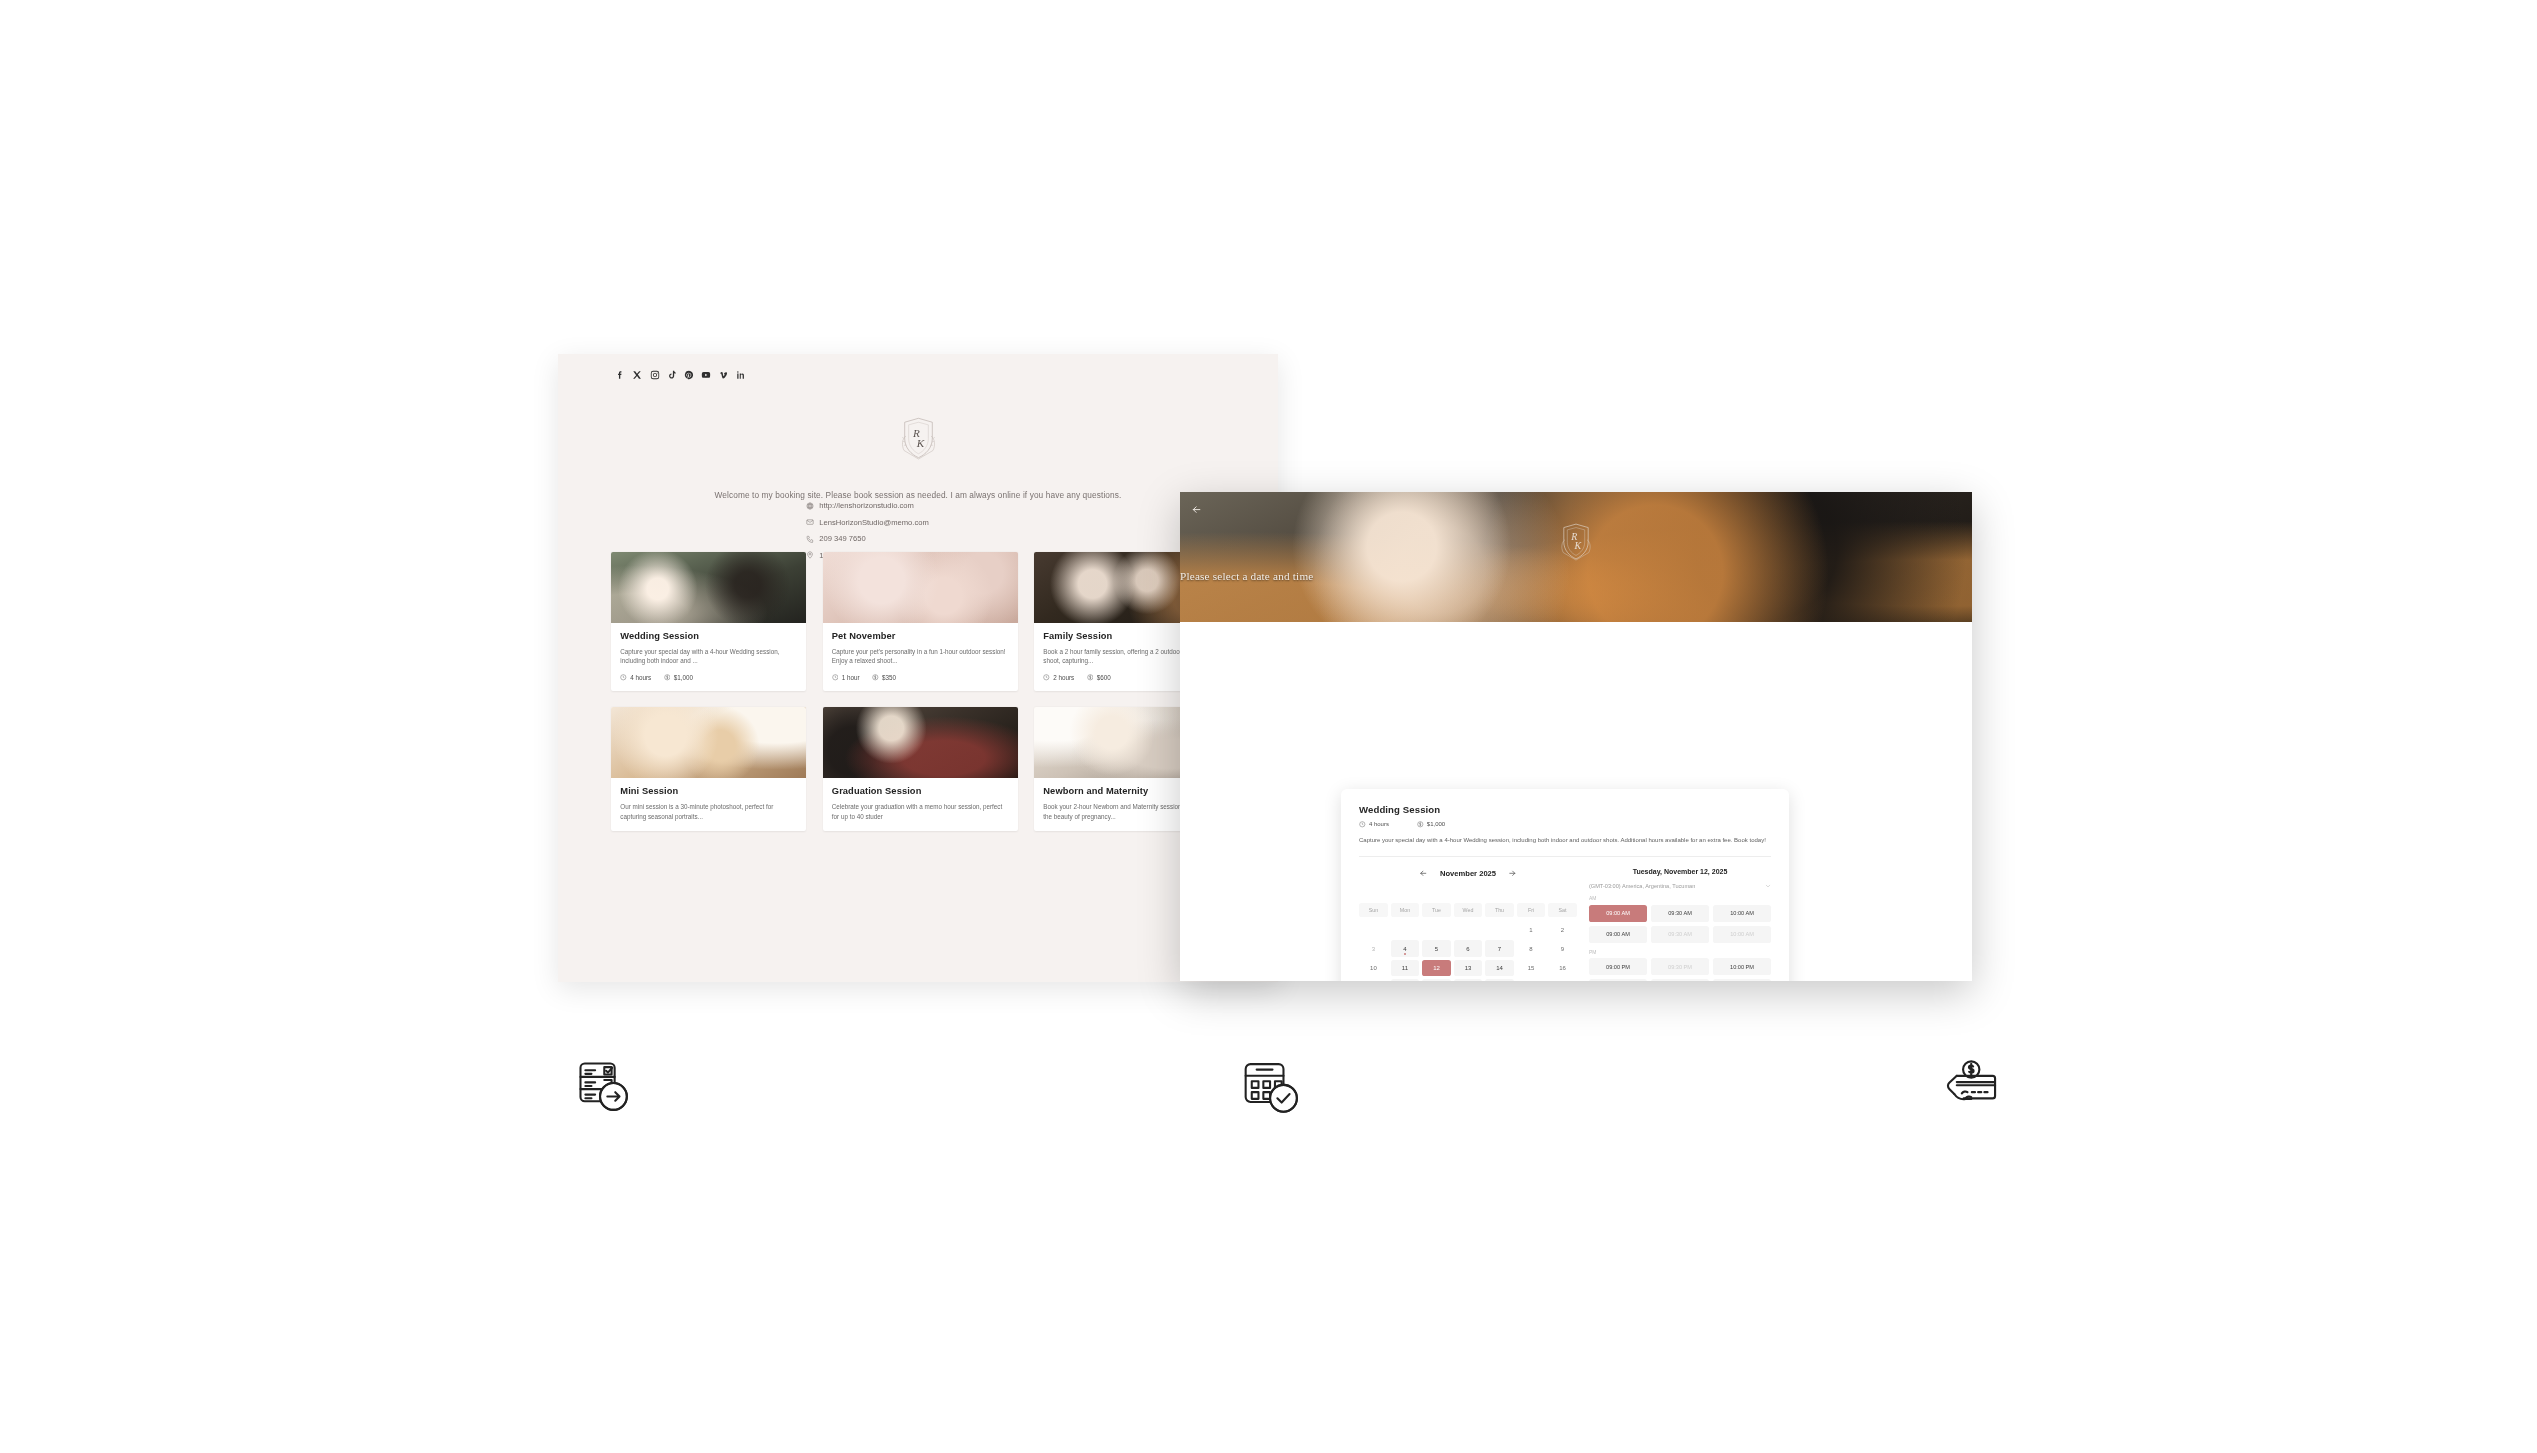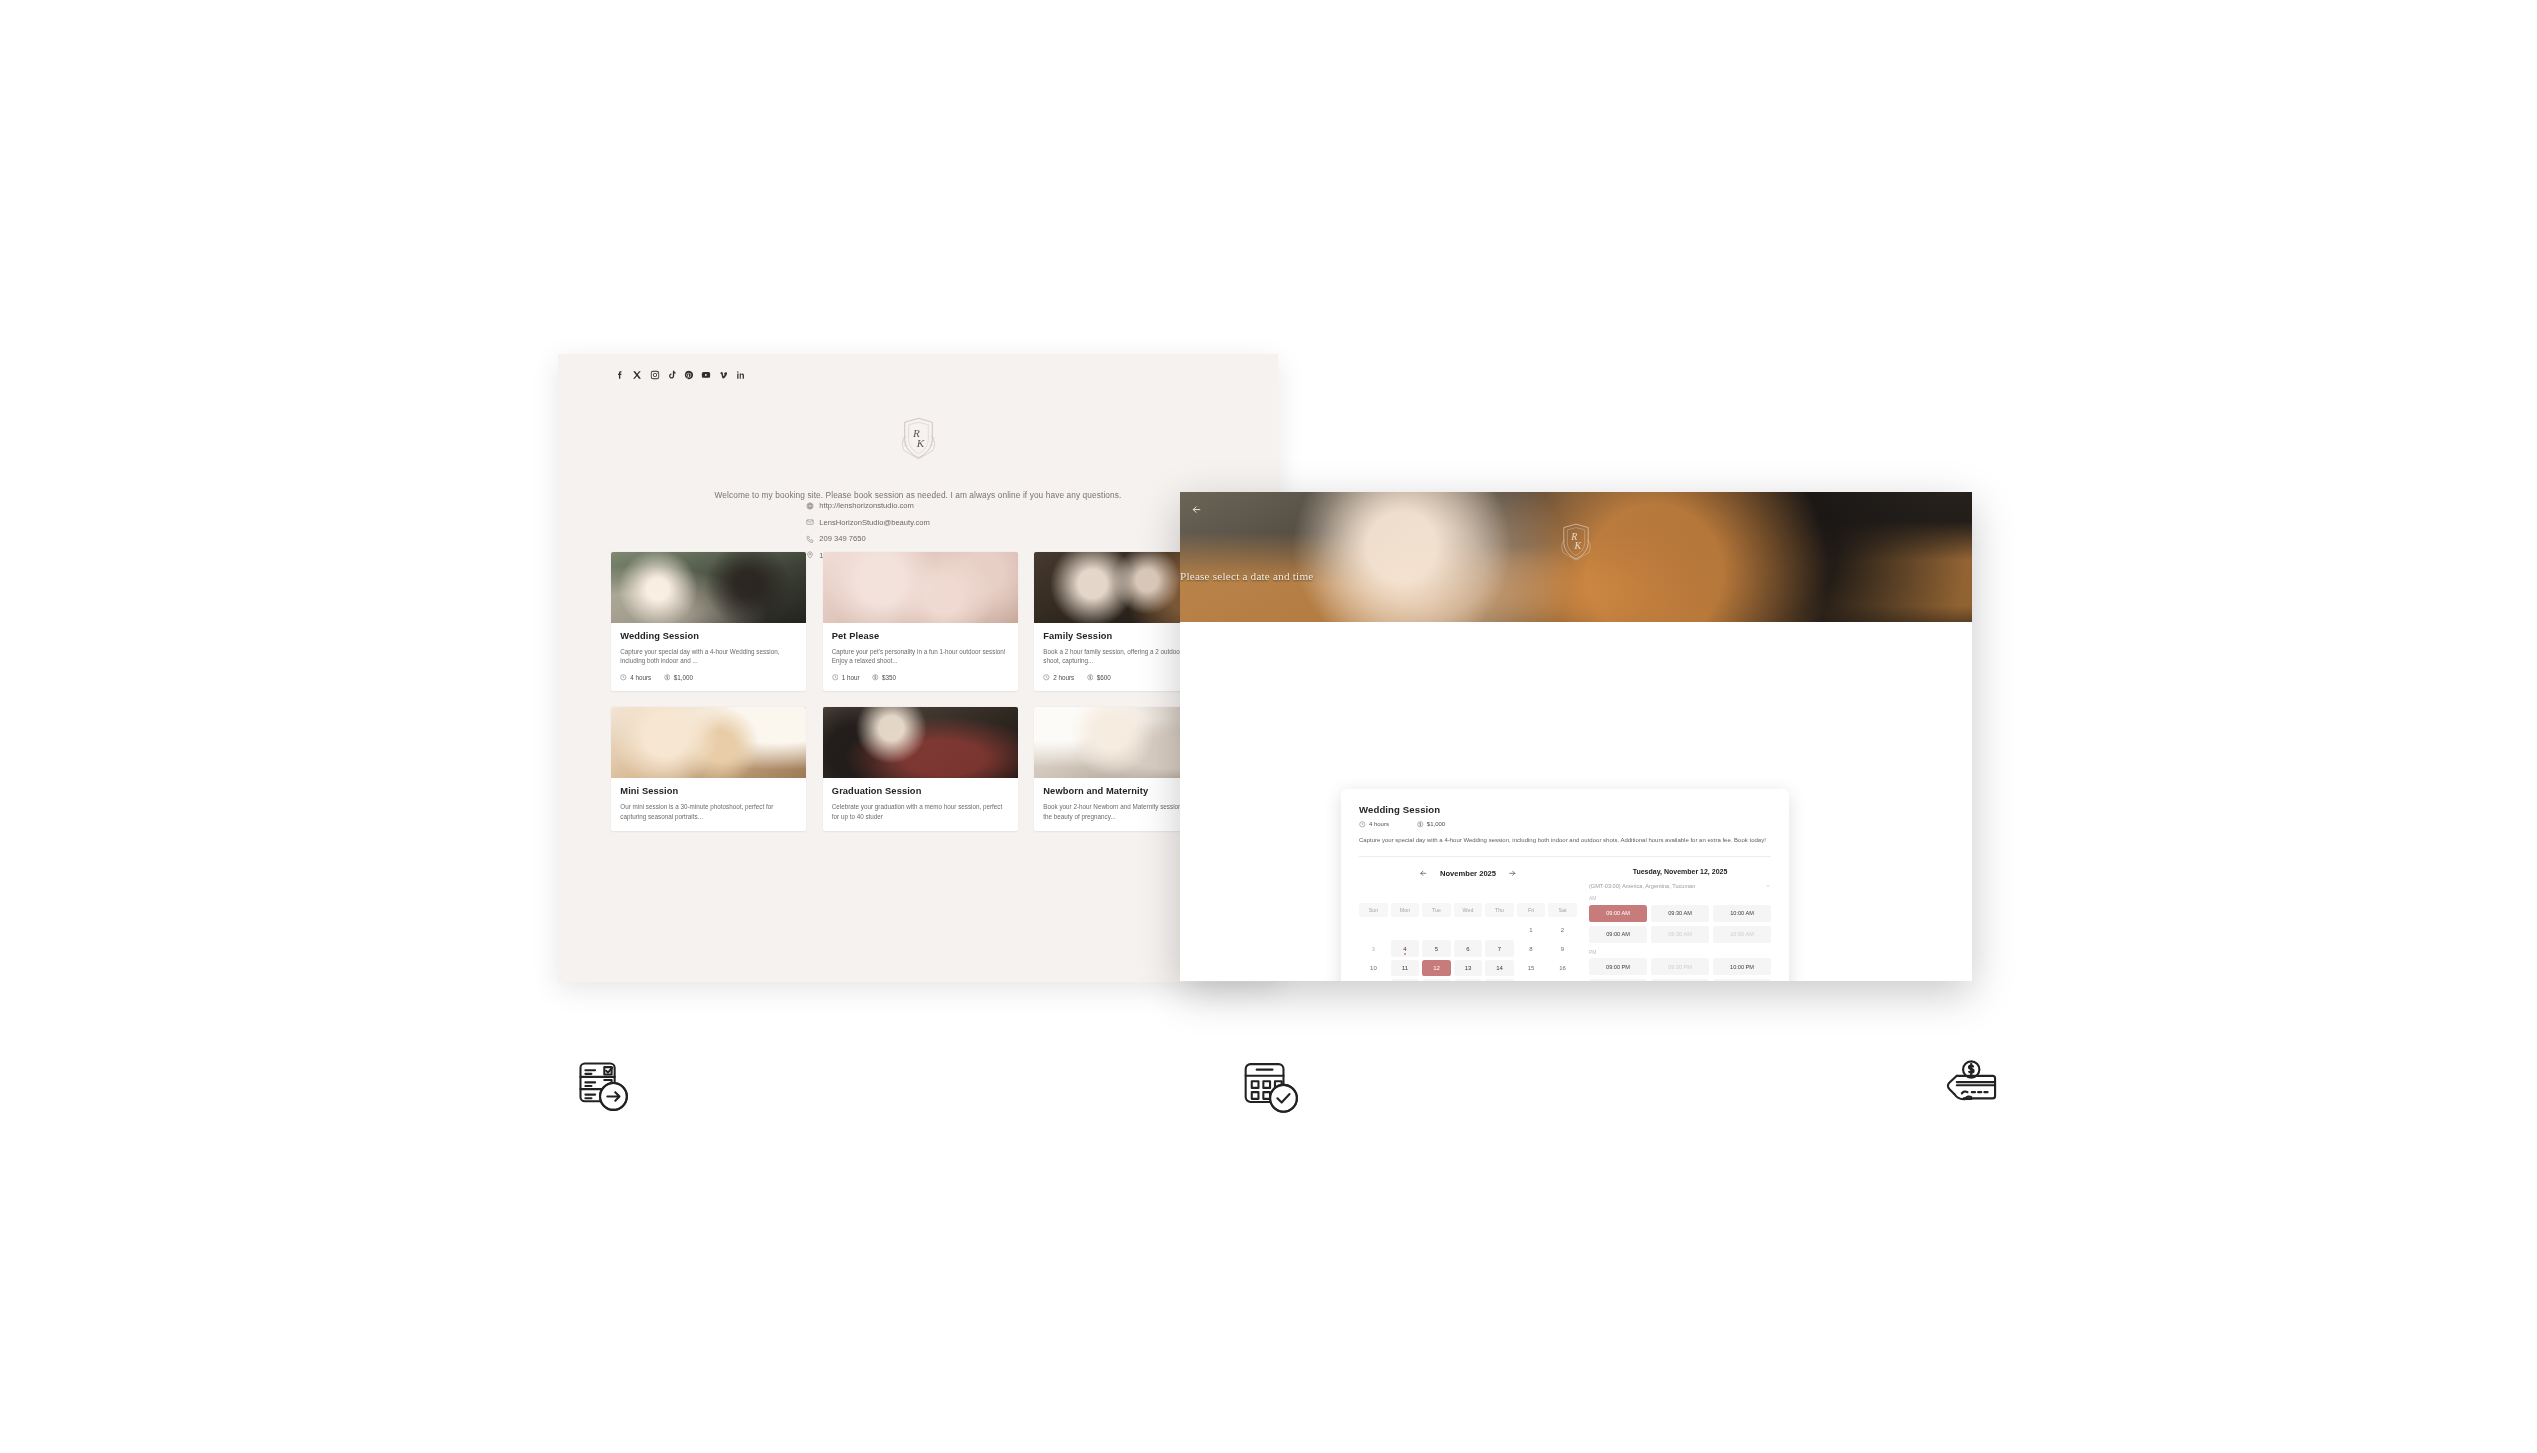--- a/index.html
+++ b/index.html
@@ -293,21 +293,21 @@
           </span>
         <span>http://lenshorizonstudio.com</span>
       </div>
       <div class="contact-row">
         <span class="cico">
             <svg viewBox="0 0 16 16" fill="none" stroke="currentColor" stroke-width="1.1">
               <rect x="1.6" y="3.6" width="12.8" height="9" rx="1.3"></rect>
               <path d="M2 4.6l6 4.2 6-4.2"></path>
             </svg>
           </span>
-        <span>LensHorizonStudio@beauty.com</span>
+        <span>LensHorizonStudio@memo.com</span>
       </div>
       <div class="contact-row">
         <span class="cico">
             <svg viewBox="0 0 16 16" fill="none" stroke="currentColor" stroke-width="1.1">
               <path d="M3 2.6h2.6l1.2 3-1.6 1.2a9 9 0 0 0 4 4l1.2-1.6 3 1.2V14a1 1 0 0 1-1 1A12 12 0 0 1 2 3.6a1 1 0 0 1 1-1z"></path>
             </svg>
           </span>
         <span>209 349 7650</span>
       </div>
       <div class="contact-row">
@@ -347,21 +347,21 @@
                 </span>
               <span>$1,000</span>
             </span>
           </div>
         </div>
       </div>
 
       <div class="sess-card">
         <div class="sess-photo ph-pet"></div>
         <div class="sess-body">
-          <div class="sess-title">Pet Please</div>
+          <div class="sess-title">Pet November</div>
           <div class="sess-desc">Capture your pet's personality in a fun 1-hour outdoor session! Enjoy a relaxed shoot...</div>
           <div class="sess-meta">
             <span class="meta-item">
               <span class="mico">
                   <svg viewBox="0 0 16 16" fill="none" stroke="currentColor" stroke-width="1.2">
                     <circle cx="8" cy="8" r="6.4"></circle>
                     <path d="M8 4.4V8l2.6 1.6"></path>
                   </svg>
                 </span>
               <span>1 hour</span>

